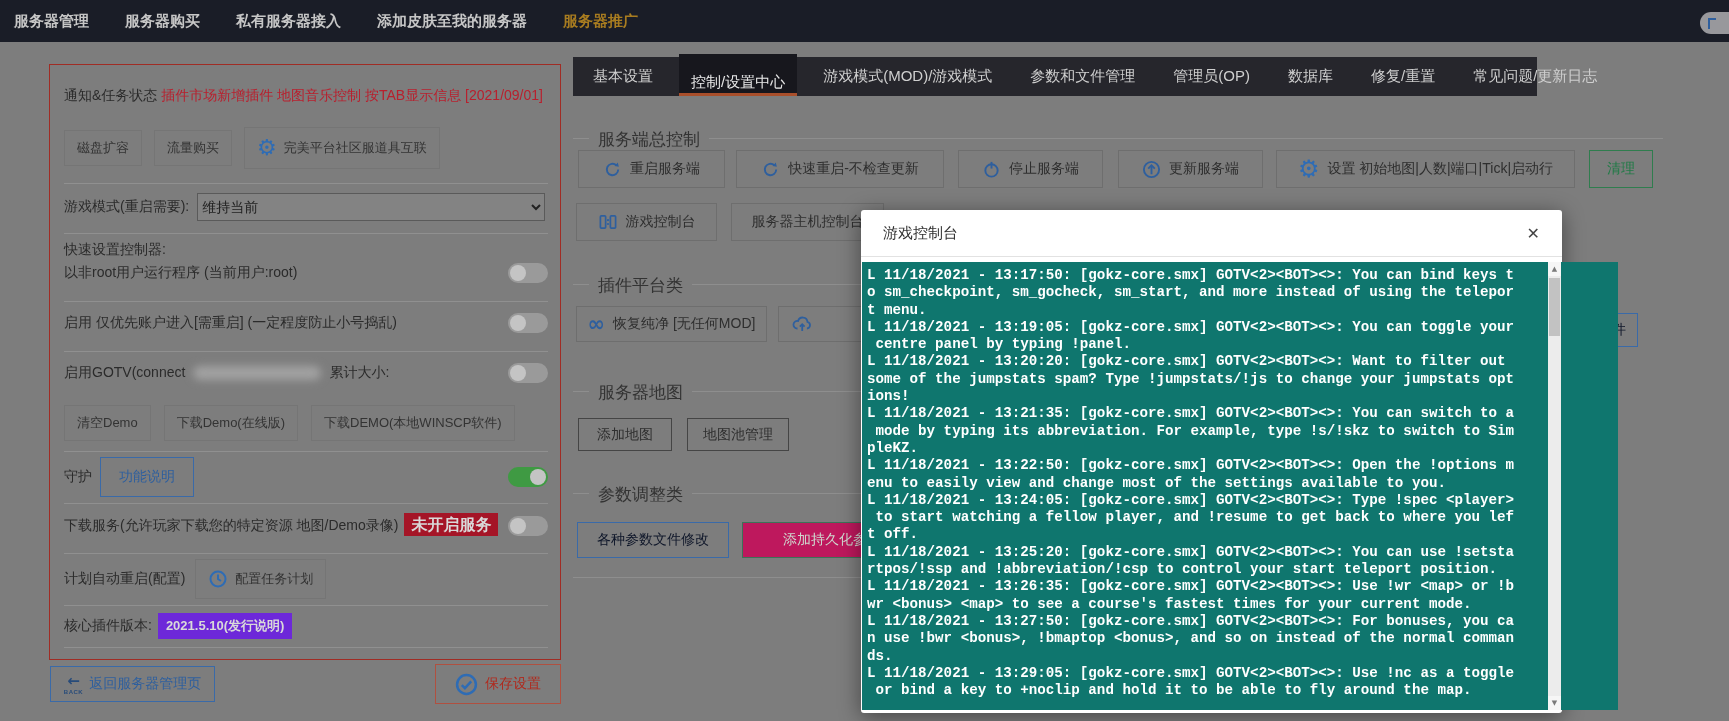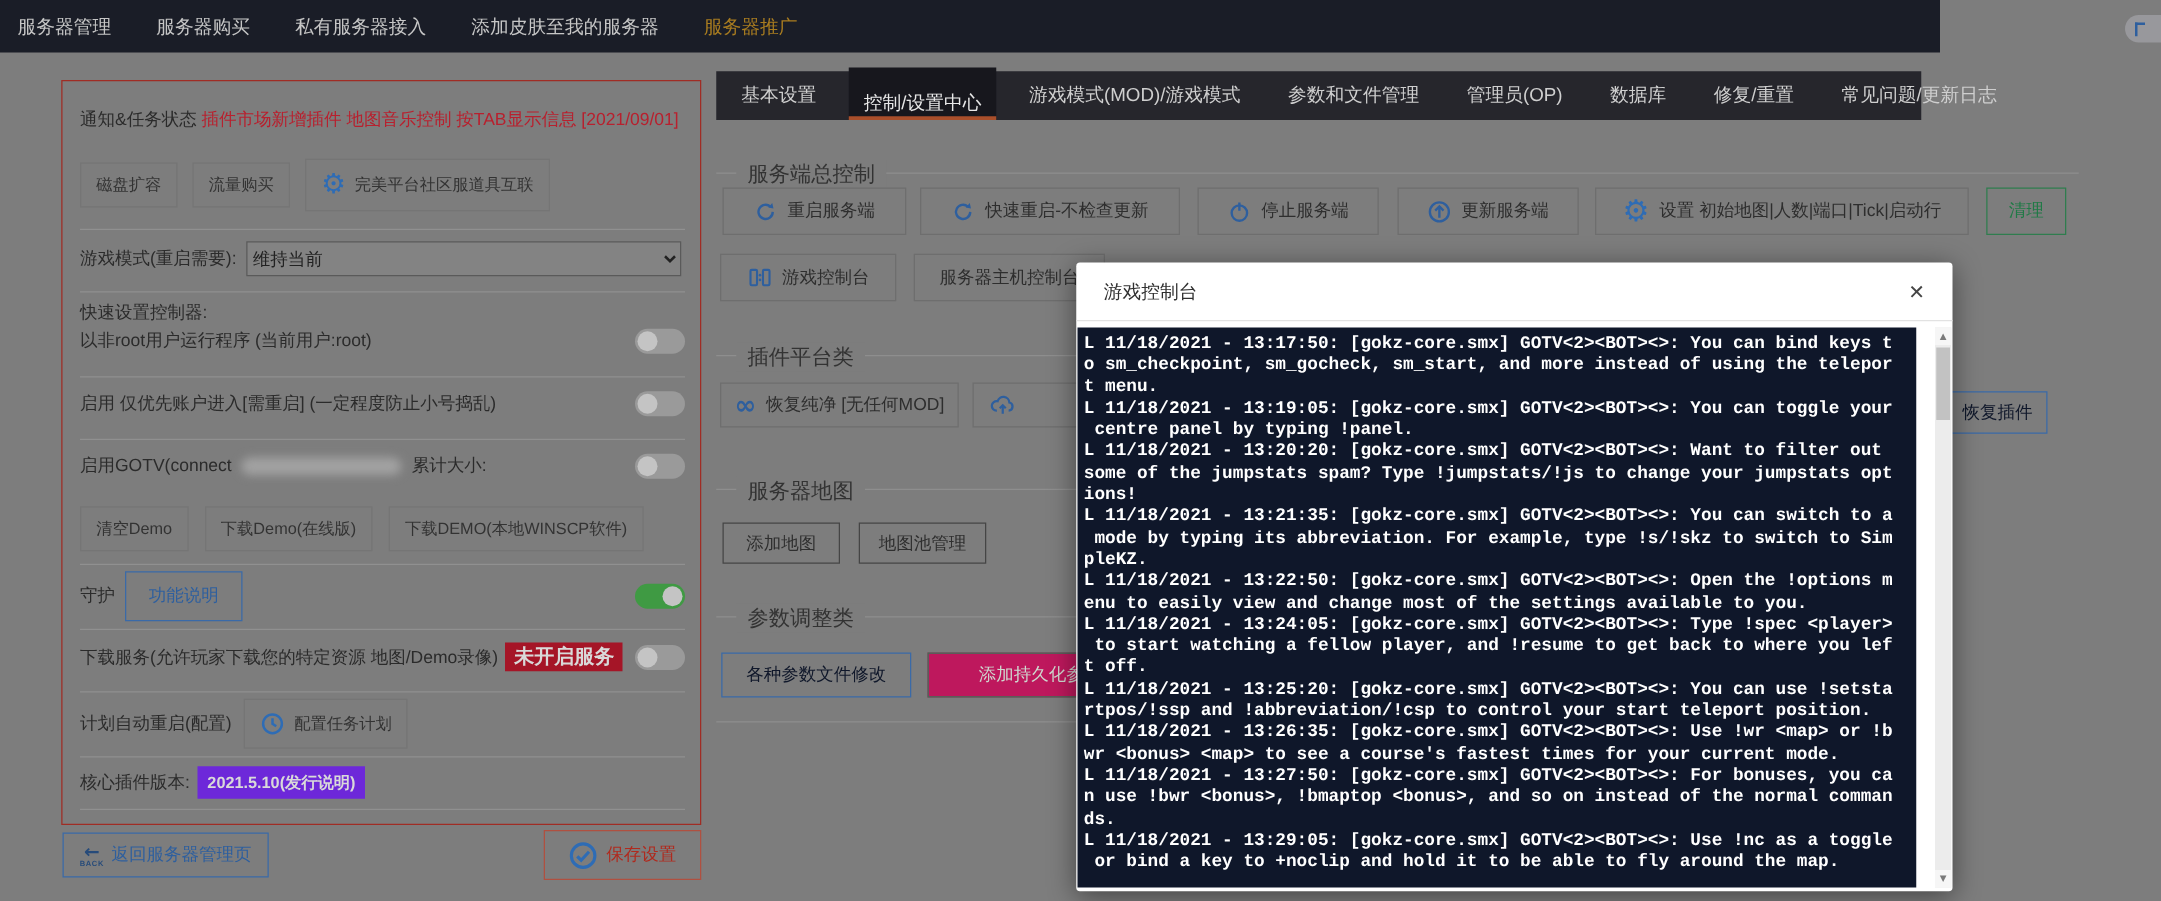--- a/index.html
+++ b/index.html
@@ -4,22 +4,22 @@
 <style>
   * { box-sizing: border-box; margin: 0; padding: 0; }
   html,body { width:1729px; height:721px; }
   body {
     position: relative; overflow: hidden;
     background: #7d7d7d;
     font-family: "Liberation Sans", "DejaVu Sans", sans-serif;
     color: #2e2e2e;
   }
   
-  .navbar { position:absolute; left:0; top:0; width:1552px; height:42px;
-    background:#1a1d27; display:flex; align-items:center; gap:36px; padding-left:14px; z-index:5;}
+  .navbar { position:absolute; left:0; top:0; width:1729px; height:42px;
+    background:#1a1d27; display:flex; align-items:center; gap:36px; padding-left:14px; z-index:5;font-weight:bold;}
   .nav-item { color:#c6c6c6; font-size:15px; cursor:pointer; white-space:nowrap;}
   .nav-item.active { color:#a87c20; }
   .user-pill { position:absolute; left:1700px; top:12px; width:46px; height:22px;
     border-radius:11px; background:#98989c; z-index:6; display:flex; align-items:center; padding-left:8px;}
   .pill-glyph { width:8px; height:11px; border-left:2px solid #2e5f9e; border-top:2px solid #2e5f9e; }
 
   
   .tabbar { position:absolute; left:573px; top:57px; width:964px; height:39px;
     background:#26262c; display:flex; align-items:stretch; padding-left:8px; z-index:2;}
   .tab { color:#cfcfcf; font-size:15px; padding:0 12px; display:flex; align-items:center;
@@ -75,21 +75,21 @@
   .green-fill { background:#be185d; border-color:#3d7258; color:#cfd8cf;justify-content:flex-end; }
   .inf { color:#2e5f9e; font-size:21px; font-weight:bold; line-height:1; font-family:"DejaVu Sans", sans-serif;}
 
   
   .modal { position:absolute; left:861px; top:210px; width:701px; height:503px; background:#fff;
     border-radius:3px; box-shadow:0 4px 22px rgba(0,0,0,.45); z-index:10;}
   .modal-header { position:absolute; left:0; top:0; right:0; height:47px; border-bottom:1px solid #e2e2e2;
     display:flex; align-items:center; justify-content:space-between; padding:0 22px;}
   .modal-title { font-size:15px; color:#303030; }
   .modal-close { font-size:16px; color:#444; cursor:pointer; font-family:"DejaVu Sans", sans-serif;}
-  .console { position:absolute; left:1px; top:52px; width:671px; height:448px; background:#0f172a;
+  .console { position:absolute; left:1px; top:52px; width:756px; height:448px; background:#0f766e;
     overflow:hidden; padding:5px 0 0 5px;}
   .cline { white-space:pre; color:#fff; font-family:"Liberation Mono","DejaVu Sans Mono",monospace;
     font-weight:bold; font-size:14.2px; line-height:17.3px;}
   .csb { position:absolute; right:1px; top:52px; width:13px; height:448px; background:#ececec;}
   .csb .arrow { position:absolute; left:0; width:13px; height:14px; background:#f6f6f6;
     display:flex; align-items:center; justify-content:center; font-size:7px; color:#7a7a7a; cursor:pointer;
     font-family:"DejaVu Sans", sans-serif;}
   .csb .up { top:0; } .csb .down { bottom:0; }
   .csb .thumb { position:absolute; left:1px; top:16px; width:11px; height:58px; background:#c2c2c2; cursor:pointer;}
 </style>

